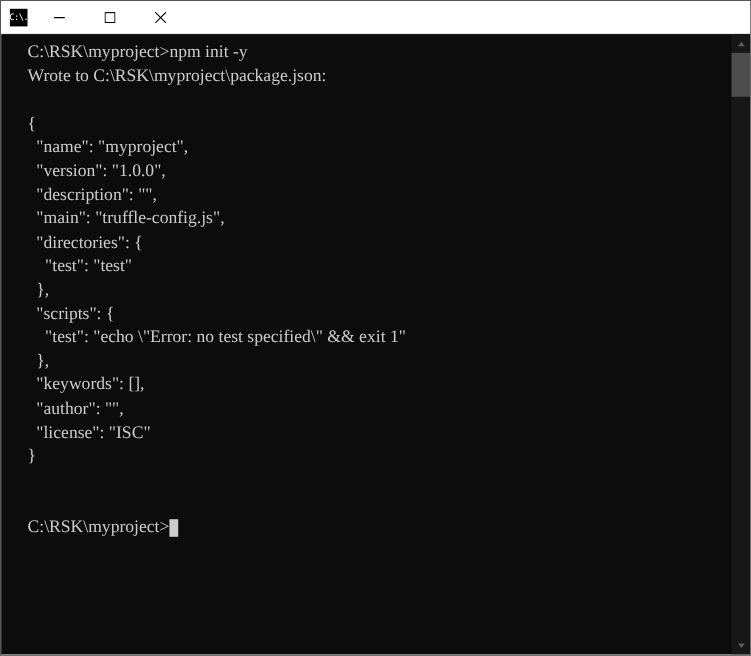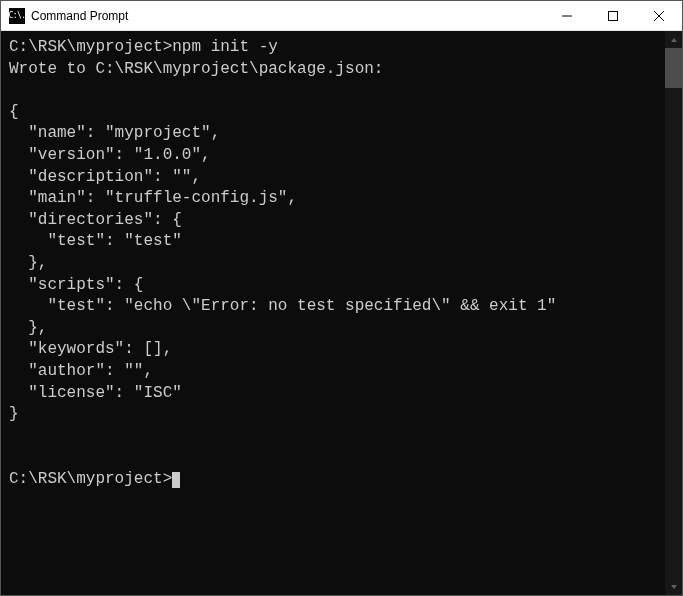--- a/index.html
+++ b/index.html
@@ -62,26 +62,27 @@
       height: 10px;
     }
     .terminal-area {
       height: calc(100% - 30px);
       background: #0c0c0c;
       display: flex;
     }
     .terminal-content {
       flex: 1;
       padding: 6px 8px;
-      font-family: Liberation Mono, monospace;
+      font-family: Liberation Serif, serif;
       font-size: 16px;
       line-height: 1.35;
       color: #cccccc;
       white-space: pre;
       overflow: hidden;
+      margin-left: 16px;
     }
     .scrollbar-area {
       width: 17px;
       background: #171717;
       position: relative;
     }
     .scroll-arrow {
       width: 17px;
       height: 17px;
       display: flex;
@@ -110,21 +111,20 @@
       vertical-align: text-bottom;
     }
   </style>
 </head>
 <body>
 
 <div class="titlebar">
   <div class="titlebar-icon">
     <span class="titlebar-icon-text">C:\.</span>
   </div>
-  <div class="titlebar-title">Command Prompt</div>
   <div class="window-controls">
     <div class="win-btn">
       <svg viewBox="0 0 10 10">
           <line x1="0" y1="5" x2="10" y2="5" stroke="#000" stroke-width="1"></line>
         </svg>
     </div>
     <div class="win-btn">
       <svg viewBox="0 0 10 10">
           <rect x="0.5" y="0.5" width="9" height="9" fill="none" stroke="#000" stroke-width="1"></rect>
         </svg>

